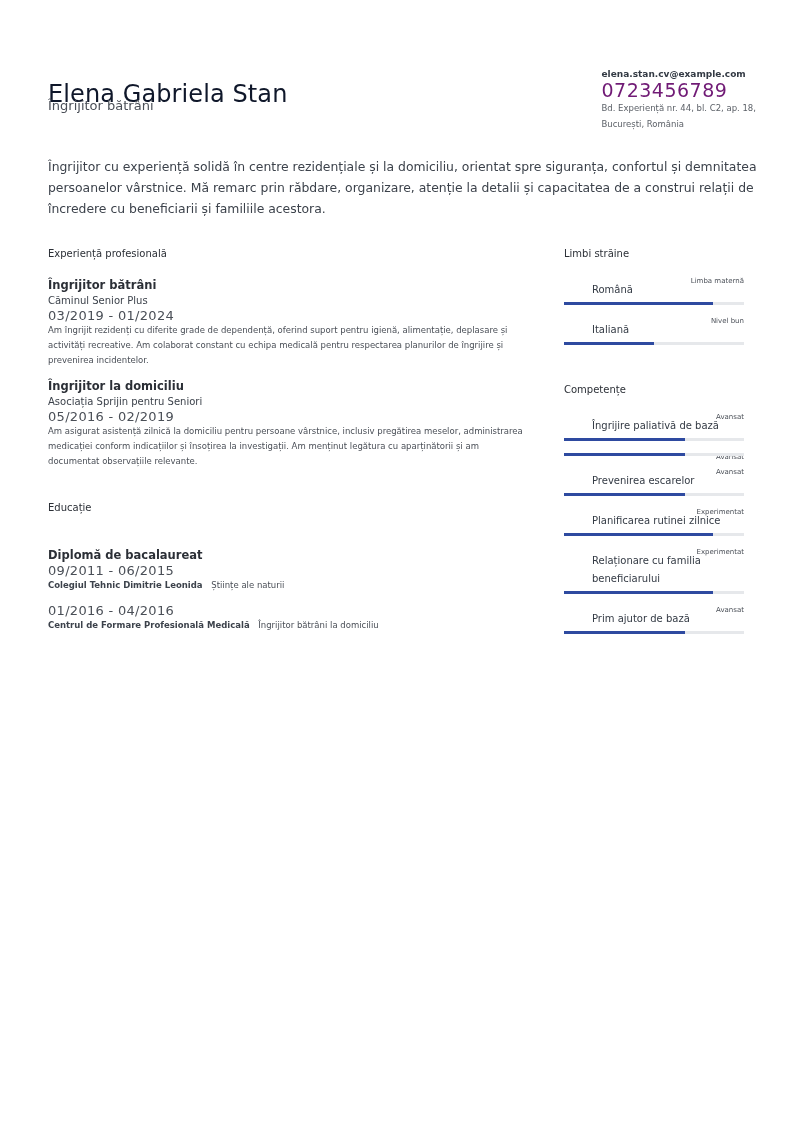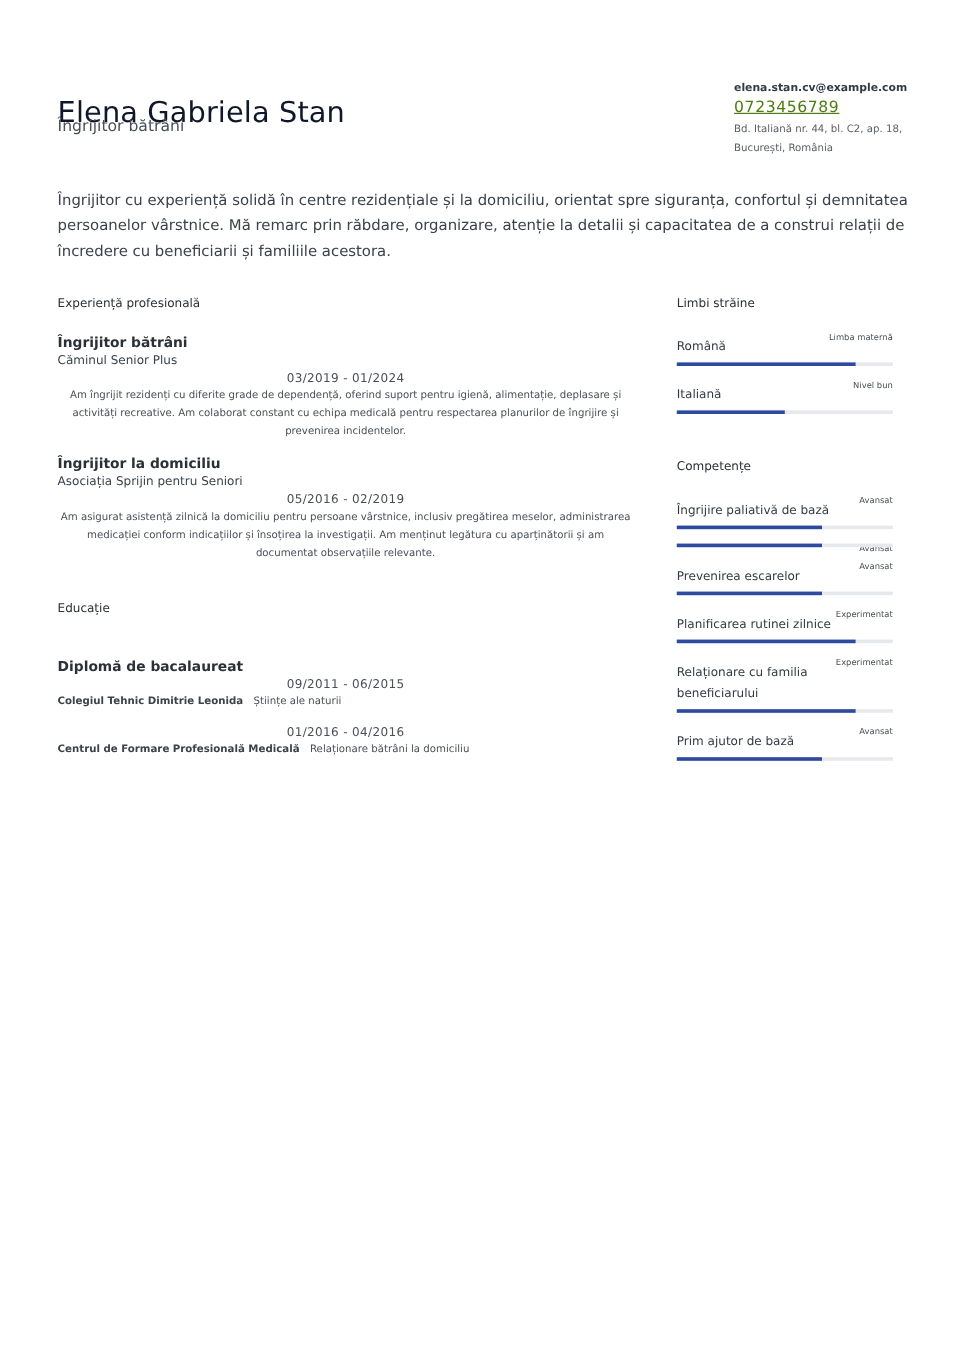--- a/index.html
+++ b/index.html
@@ -4,61 +4,61 @@
 <style>
   * { margin: 0; padding: 0; box-sizing: border-box; }
   html, body { width: 804px; height: 1137px; background: #ffffff; }
   body { font-family: "DejaVu Sans", sans-serif; color: #333a44; position: relative; overflow: hidden; }
 
   .header { position: absolute; left: 48px; top: 64px; right: 48px; height: 70px; }
   .name { position: absolute; left: 0; top: 16px; font-size: 24px; font-weight: normal; color: #0f172a; letter-spacing: 0.1px; white-space: nowrap; }
   .title { position: absolute; left: 0; top: 34px; font-size: 13px; color: #4a4f57; white-space: nowrap; }
   .contact { position: absolute; right: 0; top: 4px; }
   .contact .email { font-size: 9px; font-weight: bold; color: #333a44; line-height: 12px; }
-  .contact .phone { font-size: 13px; color: #4d7c0f; line-height: 20px; letter-spacing: 0.5px; text-decoration: underline; }
+  .contact .phone { font-size: 19px; color: #701a75; line-height: 20px; letter-spacing: 0.5px; }
   .contact .addr { font-size: 8.5px; color: #5a5f66; line-height: 16px; }
 
   .summary { position: absolute; left: 48px; top: 156px; width: 712px; font-size: 12.4px; line-height: 21px; color: #3c424b; }
 
   .left { position: absolute; left: 48px; top: 243px; width: 480px; }
   .right { position: absolute; left: 564px; top: 243px; width: 180px; }
 
   .section-title { font-size: 10px; color: #2b2f36; font-weight: normal; line-height: 22px; }
 
   .job { margin-top: 12px; }
   .job + .job { margin-top: 10px; }
   .job-title { font-size: 11.5px; font-weight: bold; color: #2b2f36; line-height: 16px; }
   .job-company { font-size: 10px; font-weight: normal; color: #3c424b; line-height: 15px; }
-  .job-dates { font-size: 10px; color: #4a4f57; line-height: 15px; letter-spacing: 0.3px; text-align: center; }
-  .job-desc { font-size: 8.5px; color: #4a4f57; line-height: 15px; text-align: center; }
+  .job-dates { font-size: 13px; color: #4a4f57; line-height: 15px; letter-spacing: 0.3px; }
+  .job-desc { font-size: 8.5px; color: #4a4f57; line-height: 15px; }
 
   .edu-section { margin-top: 28px; }
   .edu { margin-top: 28px; }
   .edu + .edu { margin-top: 10px; }
   .edu-meta { font-size: 8.5px; line-height: 15px; color: #4a4f57; }
   .edu-meta .school { font-weight: bold; color: #3c424b; margin-right: 6px; }
 
   .skill-block { margin-bottom: 34px; }
   .skill { position: relative; margin-top: 12px; }
   .skill:first-of-type { margin-top: 14px; }
-  .skill-name { font-size: 10px; line-height: 18px; color: #333a44; width: 140px; padding-top: 4px; }
+  .skill-name { font-size: 10px; line-height: 18px; color: #333a44; width: 140px; padding-top: 4px; margin-left: 28px; }
   .skill-level { position: absolute; right: 0; top: 0; font-size: 7px; color: #4a4f57; }
   .bar { position: relative; margin-top: 3px; height: 3px; background: #e6e8eb; width: 180px; }
   .bar-fill { position: absolute; left: 0; top: 0; height: 3px; background: #2e4aa0; }
 </style>
 </head>
 <body>
 
 <div class="header">
   <div class="name">Elena Gabriela Stan</div>
   <div class="title">Îngrijitor bătrâni</div>
   <div class="contact">
     <div class="email">elena.stan.cv@example.com</div>
     <div class="phone">0723456789</div>
-    <div class="addr">Bd. Italiană nr. 44, bl. C2, ap. 18,</div>
+    <div class="addr">Bd. Experiență nr. 44, bl. C2, ap. 18,</div>
     <div class="addr">București, România</div>
   </div>
 </div>
 
 <div class="summary">Îngrijitor cu experiență solidă în centre rezidențiale și la domiciliu, orientat spre siguranța, confortul și demnitatea persoanelor vârstnice. Mă remarc prin răbdare, organizare, atenție la detalii și capacitatea de a construi relații de încredere cu beneficiarii și familiile acestora.</div>
 
 <div class="left">
   <div>
     <div class="section-title">Experiență profesională</div>
 
@@ -86,21 +86,21 @@
       <div class="edu-meta">
         <span class="school">Colegiul Tehnic Dimitrie Leonida</span>
         <span>Științe ale naturii</span>
       </div>
     </div>
 
     <div class="edu">
       <div class="job-dates">01/2016 - 04/2016</div>
       <div class="edu-meta">
         <span class="school">Centrul de Formare Profesională Medicală</span>
-        <span>Relaționare bătrâni la domiciliu</span>
+        <span>Îngrijitor bătrâni la domiciliu</span>
       </div>
     </div>
   </div>
 </div>
 
 <div class="right">
   <div class="skill-block">
     <div class="section-title">Limbi străine</div>
 
     <div class="skill">

